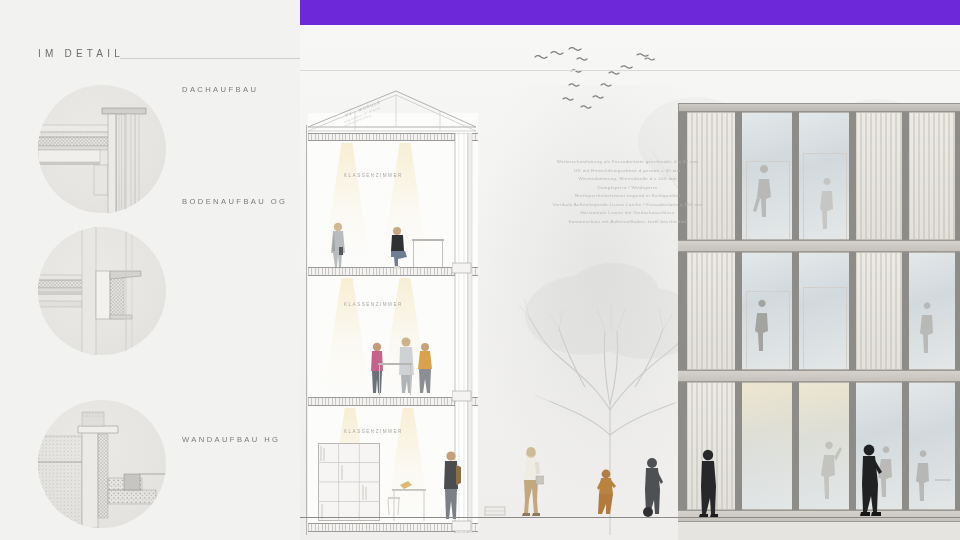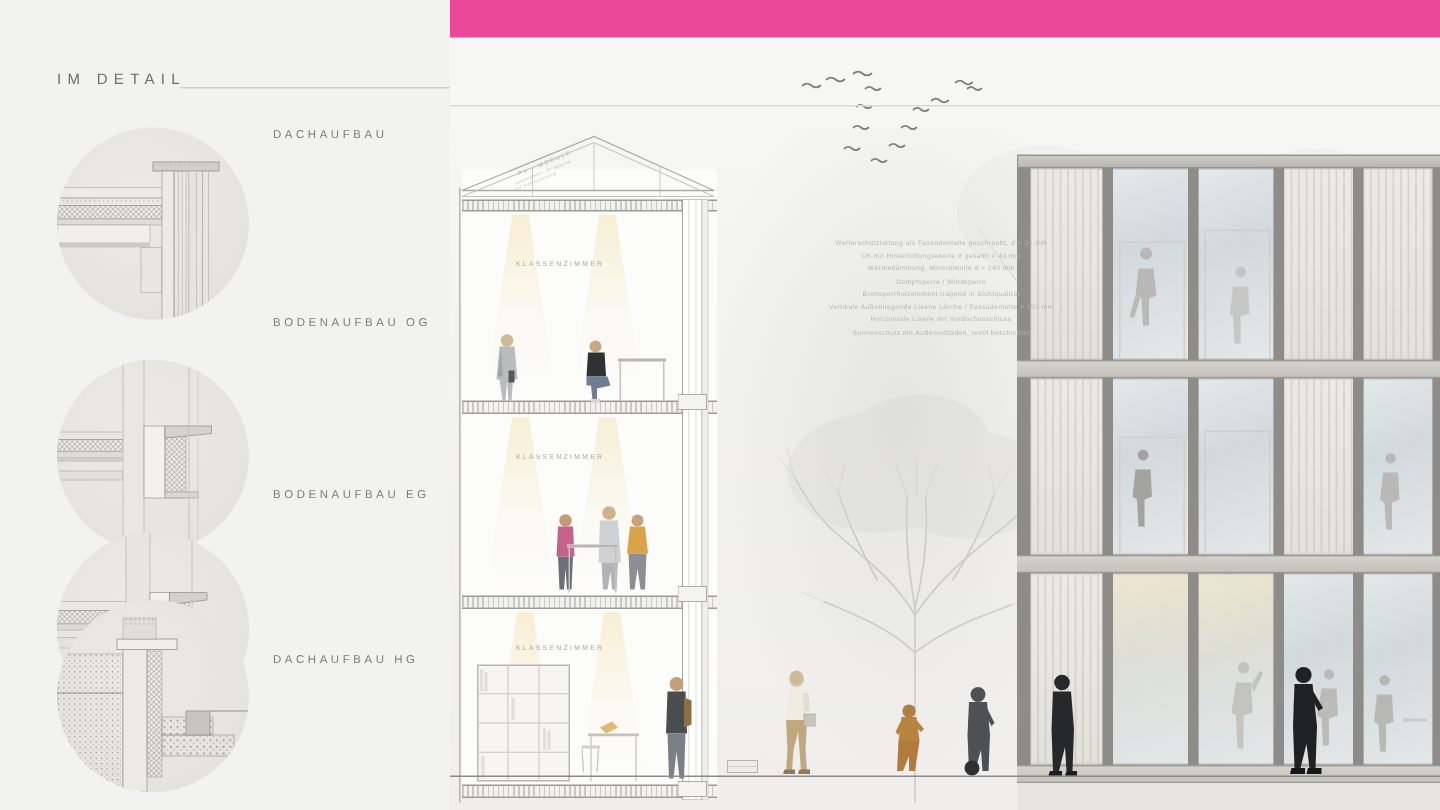--- a/index.html
+++ b/index.html
@@ -3,21 +3,21 @@
 <meta charset="utf-8">
 <style>
   * { margin:0; padding:0; box-sizing:border-box; }
   html, body {
     width:960px; height:540px; overflow:hidden;
     background:#ffffff;
     font-family:"Liberation Sans", sans-serif;
   }
   #board {
     position:relative; width:960px; height:540px;
-    background:#ec4899;
+    background:#6d28d9;
     overflow:hidden;
   }
 
   
   #left-panel {
     position:absolute; left:0; top:0; width:300px; height:540px;
     background:#f2f2f1;
   }
   #left-title {
     position:absolute; left:38px; top:48px;
@@ -187,21 +187,21 @@
           <rect x="70" y="29" width="8" height="99" fill="#eceae7" stroke="#9b9b99" stroke-width="0.5"></rect>
           <rect x="78" y="29" width="10" height="99" fill="url(#p-vert)" stroke="#b0b0ae" stroke-width="0.4"></rect>
           <rect x="88" y="29" width="5" height="99" fill="#e6e4e1" stroke="#b0b0ae" stroke-width="0.4"></rect>
           <line x1="97" y1="29" x2="97" y2="128" stroke="#b4b4b2" stroke-width="0.7"></line>
           <line x1="101" y1="29" x2="101" y2="128" stroke="#c4c4c2" stroke-width="0.7"></line>
         </svg>
       </div>
       <div class="detail-label">DACHAUFBAU</div>
     </div>
 
-    <div class="detail-block" style="top:210px;">
+    <div class="detail-block" style="top:197px;">
       <div class="detail-circle" style="top:30px;">
         <svg viewBox="0 0 128 128" width="128" height="128">
           <rect x="0" y="48" width="58" height="5" fill="#e8e6e3" stroke="#a6a6a4" stroke-width="0.4"></rect>
           <rect x="0" y="53" width="58" height="8" fill="url(#p-cross)" stroke="#9d9d9b" stroke-width="0.45"></rect>
           <rect x="0" y="61" width="58" height="4" fill="#dedcd9" stroke="#a6a6a4" stroke-width="0.4"></rect>
           <rect x="0" y="65" width="48" height="3" fill="#cfcdca"></rect>
           <rect x="0" y="74" width="44" height="6" fill="#e2e0dd" stroke="#a8a8a6" stroke-width="0.4"></rect>
 
           <rect x="44" y="0" width="14" height="128" fill="#e9e7e3" stroke="#aeaeac" stroke-width="0.45"></rect>
 
@@ -211,37 +211,20 @@
 
           <polygon points="72,44 103,44 103,49 72,52" fill="#d5d3d0" stroke="#8f8f8d" stroke-width="0.5"></polygon>
           <rect x="72" y="88" width="22" height="4" fill="#d9d7d4" stroke="#9b9b99" stroke-width="0.45"></rect>
           <line x1="88" y1="0" x2="88" y2="128" stroke="#c4c4c2" stroke-width="0.7"></line>
           <line x1="94" y1="0" x2="94" y2="128" stroke="#cecece" stroke-width="0.6"></line>
         </svg>
       </div>
       <div class="detail-label">BODENAUFBAU OG</div>
     </div>
 
-    <div class="detail-block" style="top:325px;">
-      <div class="detail-circle" style="top:30px;">
-        <svg viewBox="0 0 128 128" width="128" height="128">
-          <rect x="0" y="46" width="56" height="6" fill="#eae8e5" stroke="#a6a6a4" stroke-width="0.4"></rect>
-          <rect x="0" y="52" width="56" height="9" fill="url(#p-cross)" stroke="#9d9d9b" stroke-width="0.45"></rect>
-          <rect x="0" y="61" width="56" height="4" fill="#dcdad7" stroke="#a6a6a4" stroke-width="0.4"></rect>
-          <rect x="0" y="70" width="50" height="7" fill="#e4e2df" stroke="#a8a8a6" stroke-width="0.4"></rect>
-          <rect x="46" y="0" width="16" height="128" fill="#e7e5e1" stroke="#aeaeac" stroke-width="0.45"></rect>
-          <rect x="62" y="40" width="13" height="52" fill="#f2f0ed" stroke="#9b9b99" stroke-width="0.5"></rect>
-          <rect x="75" y="42" width="13" height="50" fill="url(#p-cross)" stroke="#a8a8a6" stroke-width="0.4"></rect>
-          <polygon points="75,40 100,40 100,45 75,48" fill="#d3d1ce" stroke="#8f8f8d" stroke-width="0.5"></polygon>
-          <rect x="75" y="88" width="20" height="4" fill="#d7d5d2" stroke="#9b9b99" stroke-width="0.45"></rect>
-          <line x1="90" y1="0" x2="90" y2="128" stroke="#c4c4c2" stroke-width="0.7"></line>
-        </svg>
-      </div>
-      <div class="detail-label">BODENAUFBAU EG</div>
-    </div>
 
     <div class="detail-block" style="top:400px;">
       <div class="detail-circle" style="top:0px;">
         <svg viewBox="0 0 128 128" width="128" height="128">
           <defs>
             <pattern id="p-grav" width="4.4" height="4.4" patternUnits="userSpaceOnUse">
               <circle cx="1.1" cy="1.1" r="0.68" fill="#8e8e8c"></circle>
               <circle cx="3.2" cy="3.0" r="0.5" fill="#a5a5a3"></circle>
             </pattern>
             <pattern id="p-conc" width="3.6" height="3.6" patternUnits="userSpaceOnUse">
@@ -260,21 +243,21 @@
           <polygon points="40,26 80,26 80,33 40,33" fill="#f0eeeb" stroke="#8f8f8d" stroke-width="0.55"></polygon>
           <rect x="44" y="12" width="22" height="14" fill="#e0dedb" stroke="#a6a6a4" stroke-width="0.4"></rect>
           <rect x="44" y="12" width="22" height="5" fill="url(#p-dots)"></rect>
 
           <rect x="70" y="78" width="34" height="12" fill="url(#p-grav)" stroke="#9b9b99" stroke-width="0.45"></rect>
           <rect x="70" y="90" width="48" height="14" fill="url(#p-grav)" stroke="#9b9b99" stroke-width="0.45"></rect>
           <rect x="86" y="74" width="16" height="16" fill="#c7c5c2" stroke="#8f8f8d" stroke-width="0.5"></rect>
           <line x1="102" y1="74" x2="128" y2="74" stroke="#8f8f8d" stroke-width="0.7"></line>
         </svg>
       </div>
-      <div class="detail-label" style="top:35px;">DACHAUFBAU HG</div>
+      <div class="detail-label" style="top:35px;">WANDAUFBAU HG</div>
     </div>
   </div>
 
   <div id="render">
 
     <div id="render-title-rule"></div>
 
     <div class="ghost-tree" style="left:170px; top:60px; width:260px; height:420px;"></div>
     <svg class="tree-svg" style="left:185px; top:180px; width:250px; height:330px;" viewBox="0 0 250 330">
       <g stroke="#9fa09e" fill="none" stroke-width="1.1">

